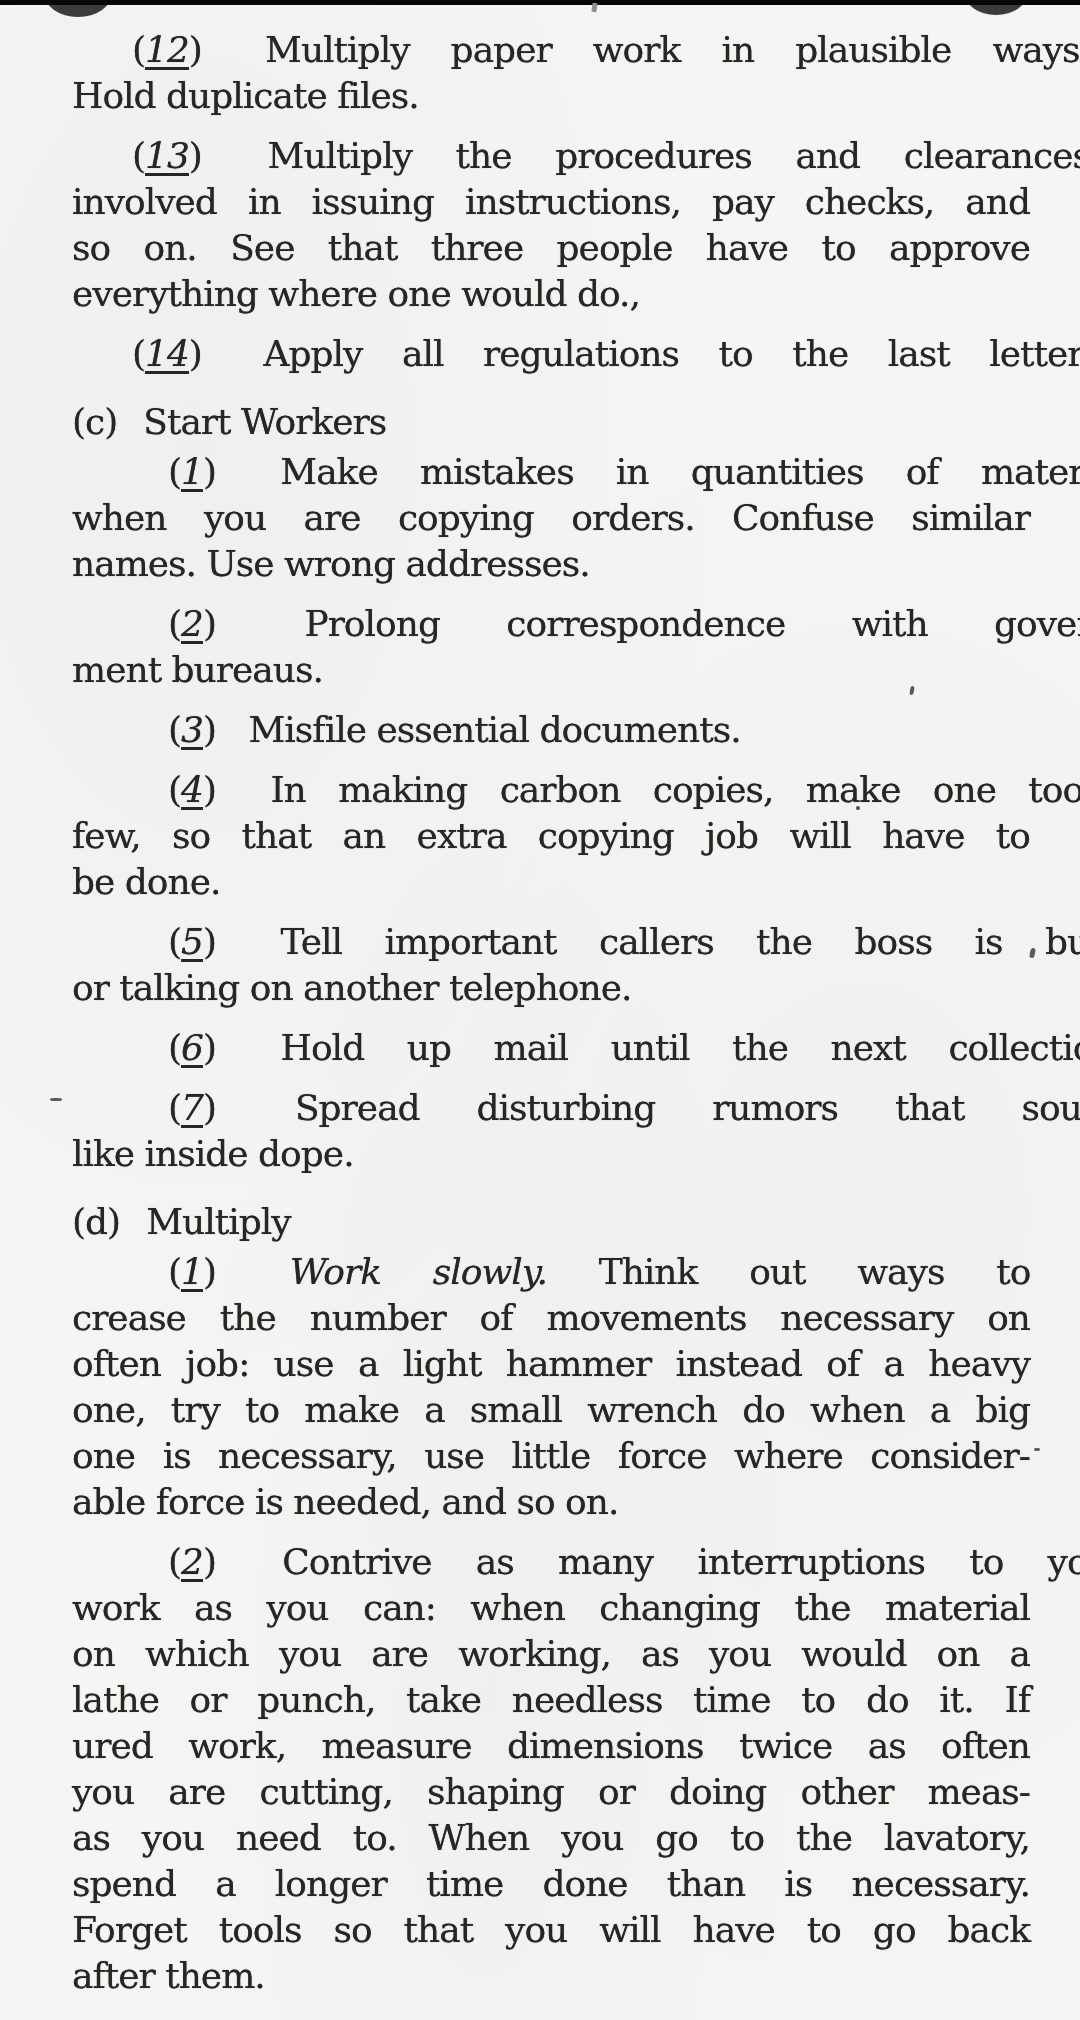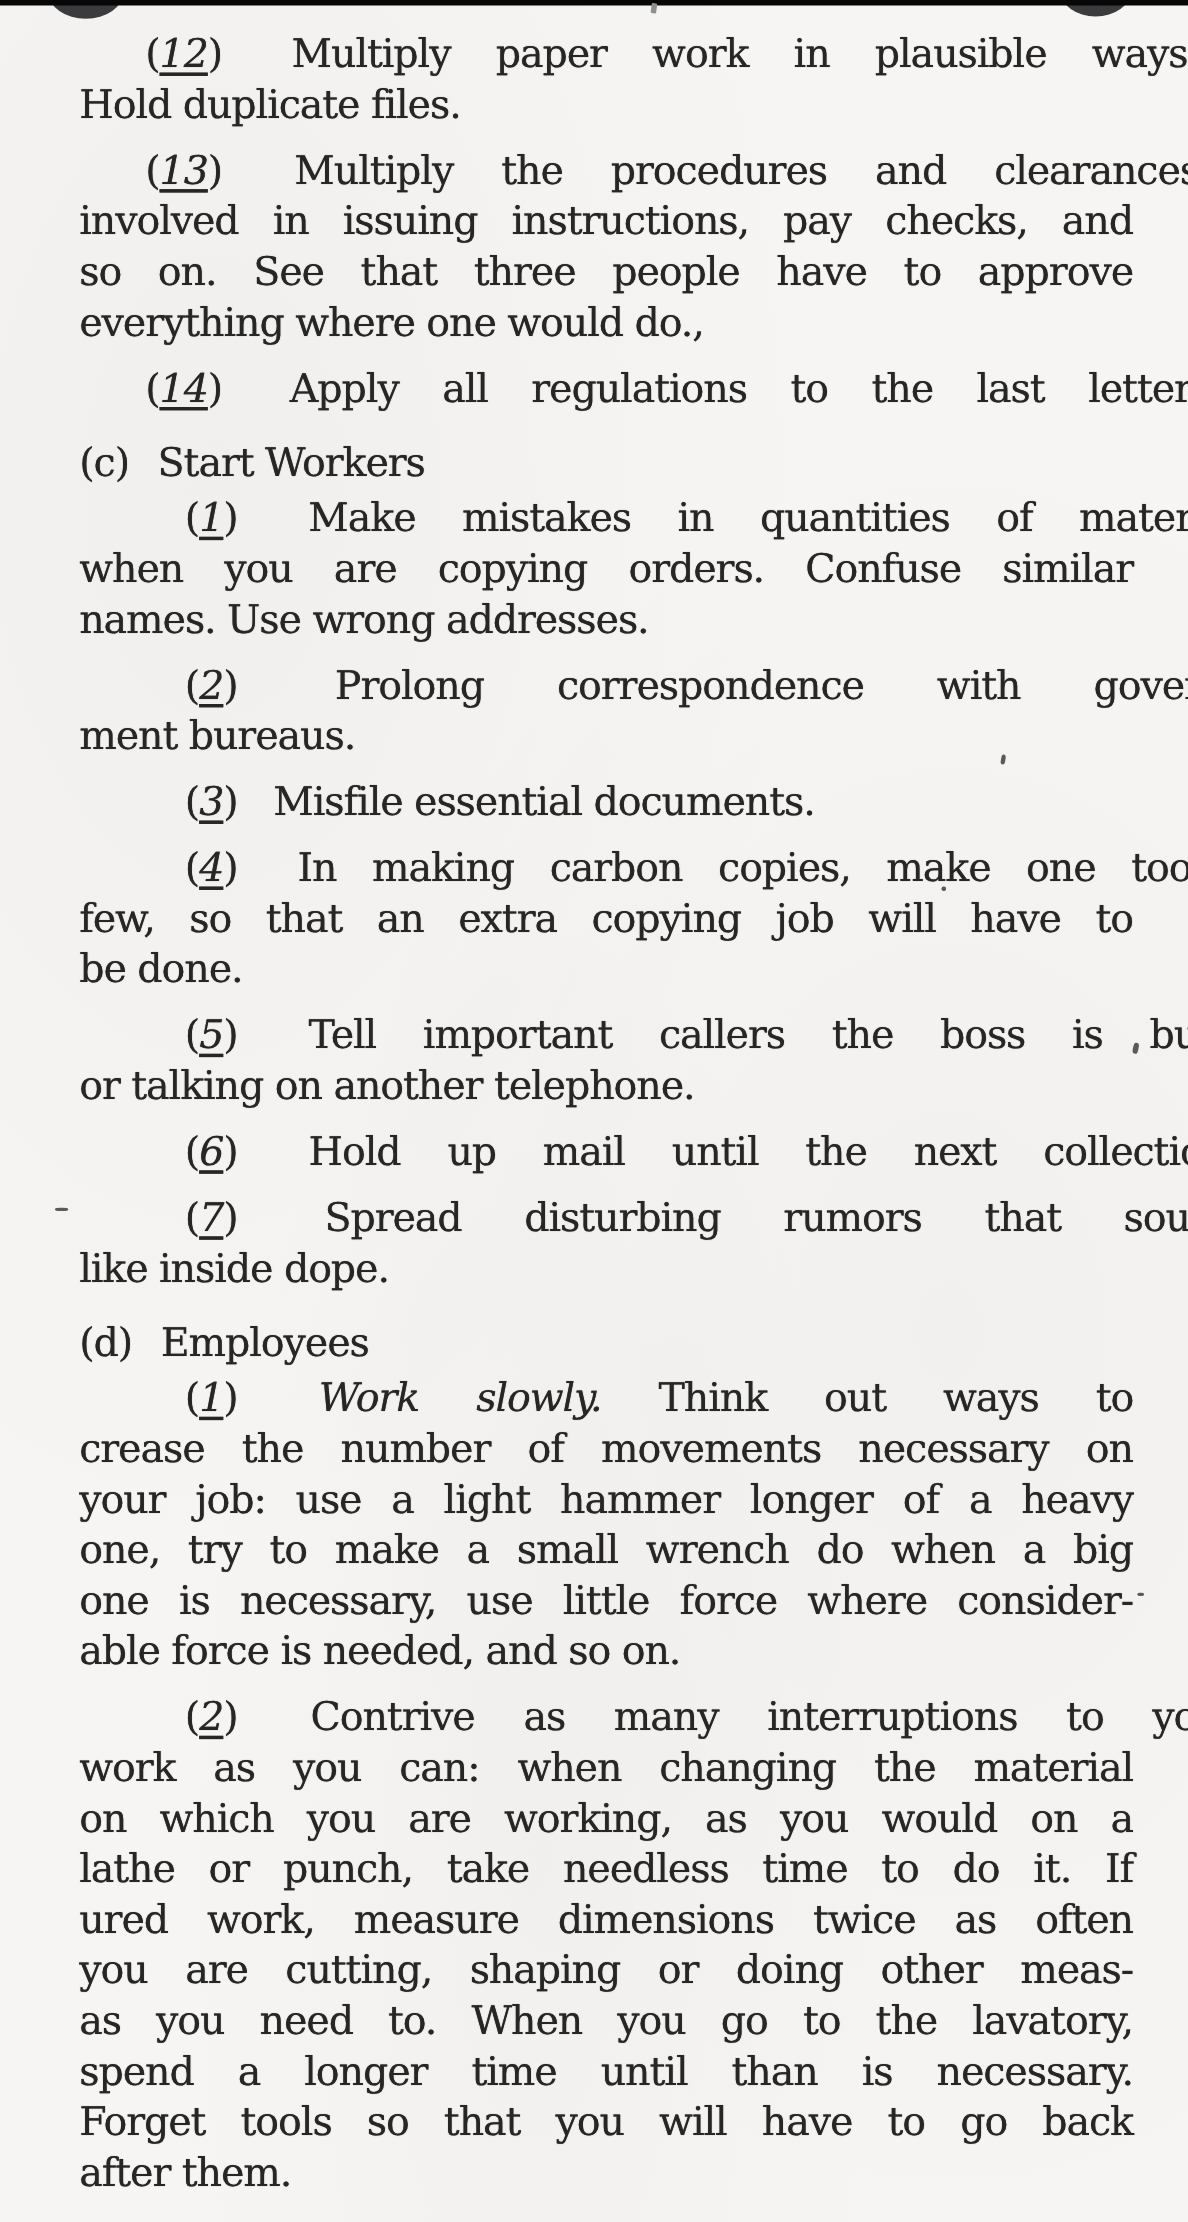--- a/index.html
+++ b/index.html
@@ -101,34 +101,34 @@
       <div class="tline jl" style="padding-left: 96px;">(<span class="unum">5</span>)<span class="gap"></span> <span>Tell important callers the boss is busy</span></div>
       <div class="tline"><span>or talking on another telephone.</span></div>
     </div>
     <div class="block">
       <div class="tline jl" style="padding-left: 96px;">(<span class="unum">6</span>)<span class="gap"></span> <span>Hold up mail until the next collection.</span></div>
     </div>
     <div class="block">
       <div class="tline jl" style="padding-left: 96px;">(<span class="unum">7</span>)<span class="gap"></span> <span>Spread disturbing rumors that sound</span></div>
       <div class="tline"><span>like inside dope.</span></div>
     </div>
-    <div class="sec-header"><span class="hlabel">(d)</span><span class="htitle">Employees</span></div>
+    <div class="sec-header"><span class="hlabel">(d)</span><span class="htitle">Multiply</span></div>
     <div class="block">
       <div class="tline jl" style="padding-left: 96px;">(<span class="unum">1</span>)<span class="gap"></span> <i>Work slowly.</i><span> Think out ways to in-</span></div>
       <div class="tline jl"><span>crease the number of movements necessary on</span></div>
-      <div class="tline jl"><span>your job: use a light hammer longer of a heavy</span></div>
+      <div class="tline jl"><span>often job: use a light hammer instead of a heavy</span></div>
       <div class="tline jl"><span>one, try to make a small wrench do when a big</span></div>
       <div class="tline jl"><span>one is necessary, use little force where consider-</span></div>
       <div class="tline"><span>able force is needed, and so on.</span></div>
     </div>
     <div class="block">
       <div class="tline jl" style="padding-left: 96px;">(<span class="unum">2</span>)<span class="gap"></span> <span>Contrive as many interruptions to your</span></div>
       <div class="tline jl"><span>work as you can: when changing the material</span></div>
       <div class="tline jl"><span>on which you are working, as you would on a</span></div>
       <div class="tline jl"><span>lathe or punch, take needless time to do it. If</span></div>
       <div class="tline jl"><span>ured work, measure dimensions twice as often</span></div>
       <div class="tline jl"><span>you are cutting, shaping or doing other meas-</span></div>
       <div class="tline jl"><span>as you need to. When you go to the lavatory,</span></div>
-      <div class="tline jl"><span>spend a longer time until than is necessary.</span></div>
+      <div class="tline jl"><span>spend a longer time done than is necessary.</span></div>
       <div class="tline jl"><span>Forget tools so that you will have to go back</span></div>
       <div class="tline"><span>after them.</span></div>
     </div>
   </div>
 
 </body></html>

